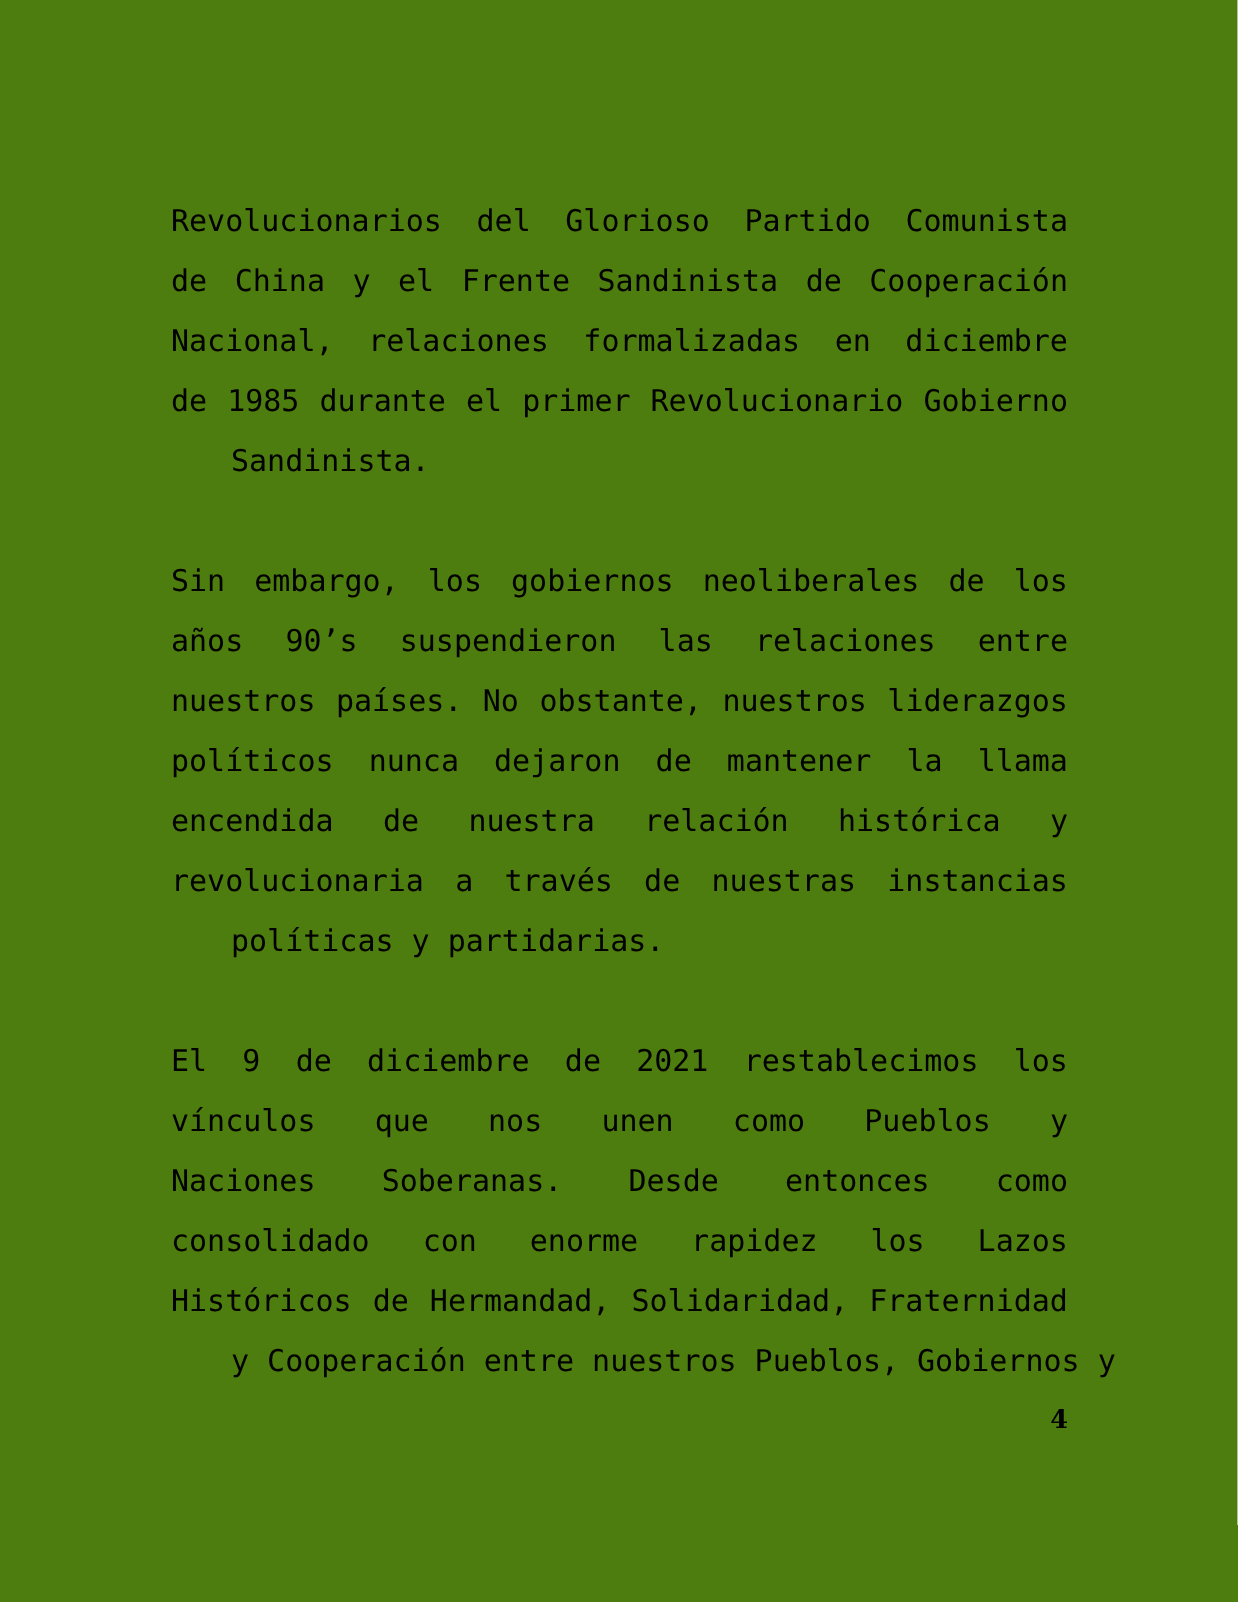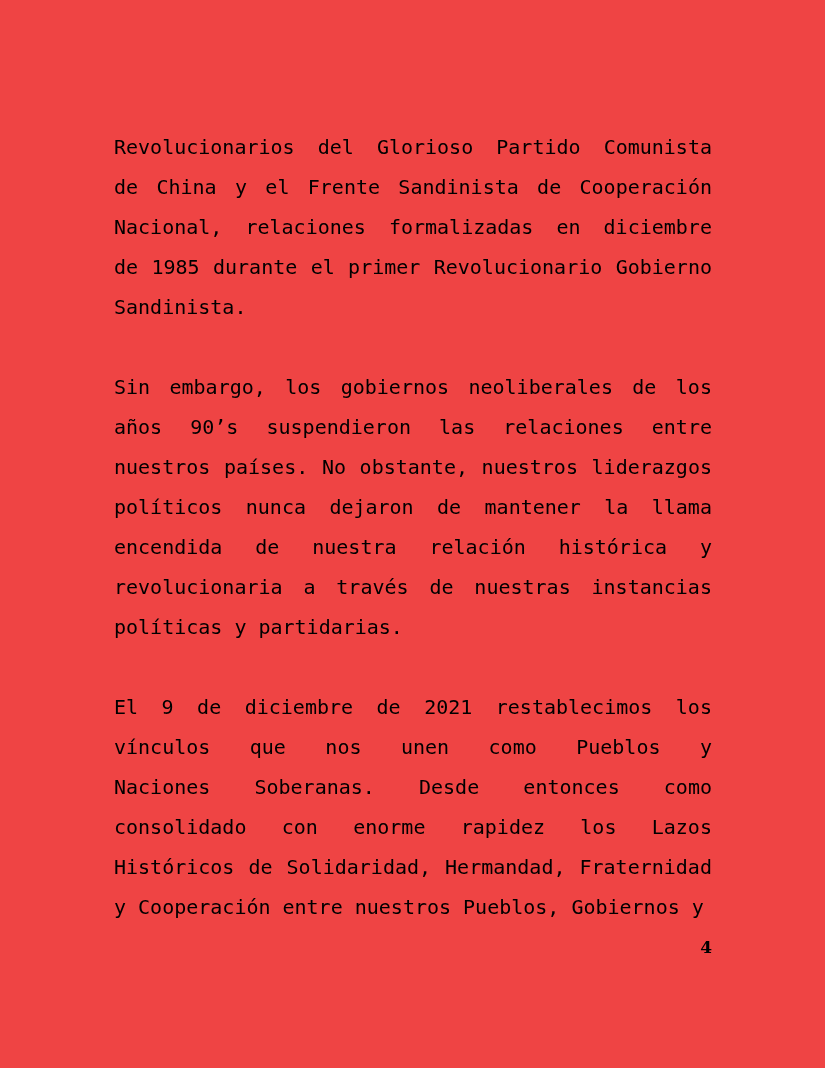--- a/index.html
+++ b/index.html
@@ -6,21 +6,21 @@
   html, body {
     margin: 0;
     padding: 0;
     background: #ffffff;
   }
 
   #page {
     position: relative;
     width: 825px;
     height: 1068px;
-    background: #ef4444;
+    background: #4d7c0f;
     overflow: hidden;
     margin: 0 auto;
   }
 
   #text-column {
     position: absolute;
     left: 114px;
     top: 127px;
     width: 598px;
   }
@@ -45,20 +45,21 @@
   
   .line {
     display: flex;
     justify-content: space-between;
     white-space: pre;
     width: 100%;
   }
   .line.last,
   .line.tight {
     justify-content: flex-start;
+    margin-left: 40px;
   }
   .line > .w {
     white-space: pre;
     display: inline-block;
   }
   .line.last > .w + .w {
     margin-left: 0.6em;
   }
 
   #page-number {
@@ -94,20 +95,20 @@
         <div class="line"><span class="w">políticos</span><span class="w">nunca</span><span class="w">dejaron</span><span class="w">de</span><span class="w">mantener</span><span class="w">la</span><span class="w">llama</span></div>
         <div class="line"><span class="w">encendida</span><span class="w">de</span><span class="w">nuestra</span><span class="w">relación</span><span class="w">histórica</span><span class="w">y</span></div>
         <div class="line"><span class="w">revolucionaria</span><span class="w">a</span><span class="w">través</span><span class="w">de</span><span class="w">nuestras</span><span class="w">instancias</span></div>
         <div class="line last"><span class="w">políticas</span><span class="w">y</span><span class="w">partidarias.</span></div>
       </div>
       <div class="paragraph">
         <div class="line"><span class="w">El</span><span class="w">9</span><span class="w">de</span><span class="w">diciembre</span><span class="w">de</span><span class="w">2021</span><span class="w">restablecimos</span><span class="w">los</span></div>
         <div class="line"><span class="w">vínculos</span><span class="w">que</span><span class="w">nos</span><span class="w">unen</span><span class="w">como</span><span class="w">Pueblos</span><span class="w">y</span></div>
         <div class="line"><span class="w">Naciones</span><span class="w">Soberanas.</span><span class="w">Desde</span><span class="w">entonces</span><span class="w">como</span></div>
         <div class="line"><span class="w">consolidado</span><span class="w">con</span><span class="w">enorme</span><span class="w">rapidez</span><span class="w">los</span><span class="w">Lazos</span></div>
-        <div class="line"><span class="w">Históricos</span><span class="w">de</span><span class="w">Solidaridad,</span><span class="w">Hermandad,</span><span class="w">Fraternidad</span></div>
+        <div class="line"><span class="w">Históricos</span><span class="w">de</span><span class="w">Hermandad,</span><span class="w">Solidaridad,</span><span class="w">Fraternidad</span></div>
         <div class="line last"><span class="w">y</span><span class="w">Cooperación</span><span class="w">entre</span><span class="w">nuestros</span><span class="w">Pueblos,</span><span class="w">Gobiernos</span><span class="w">y</span></div>
       </div>
     </div>
 
   <div id="page-number">4</div>
 
 </div>
 
 </body></html>

